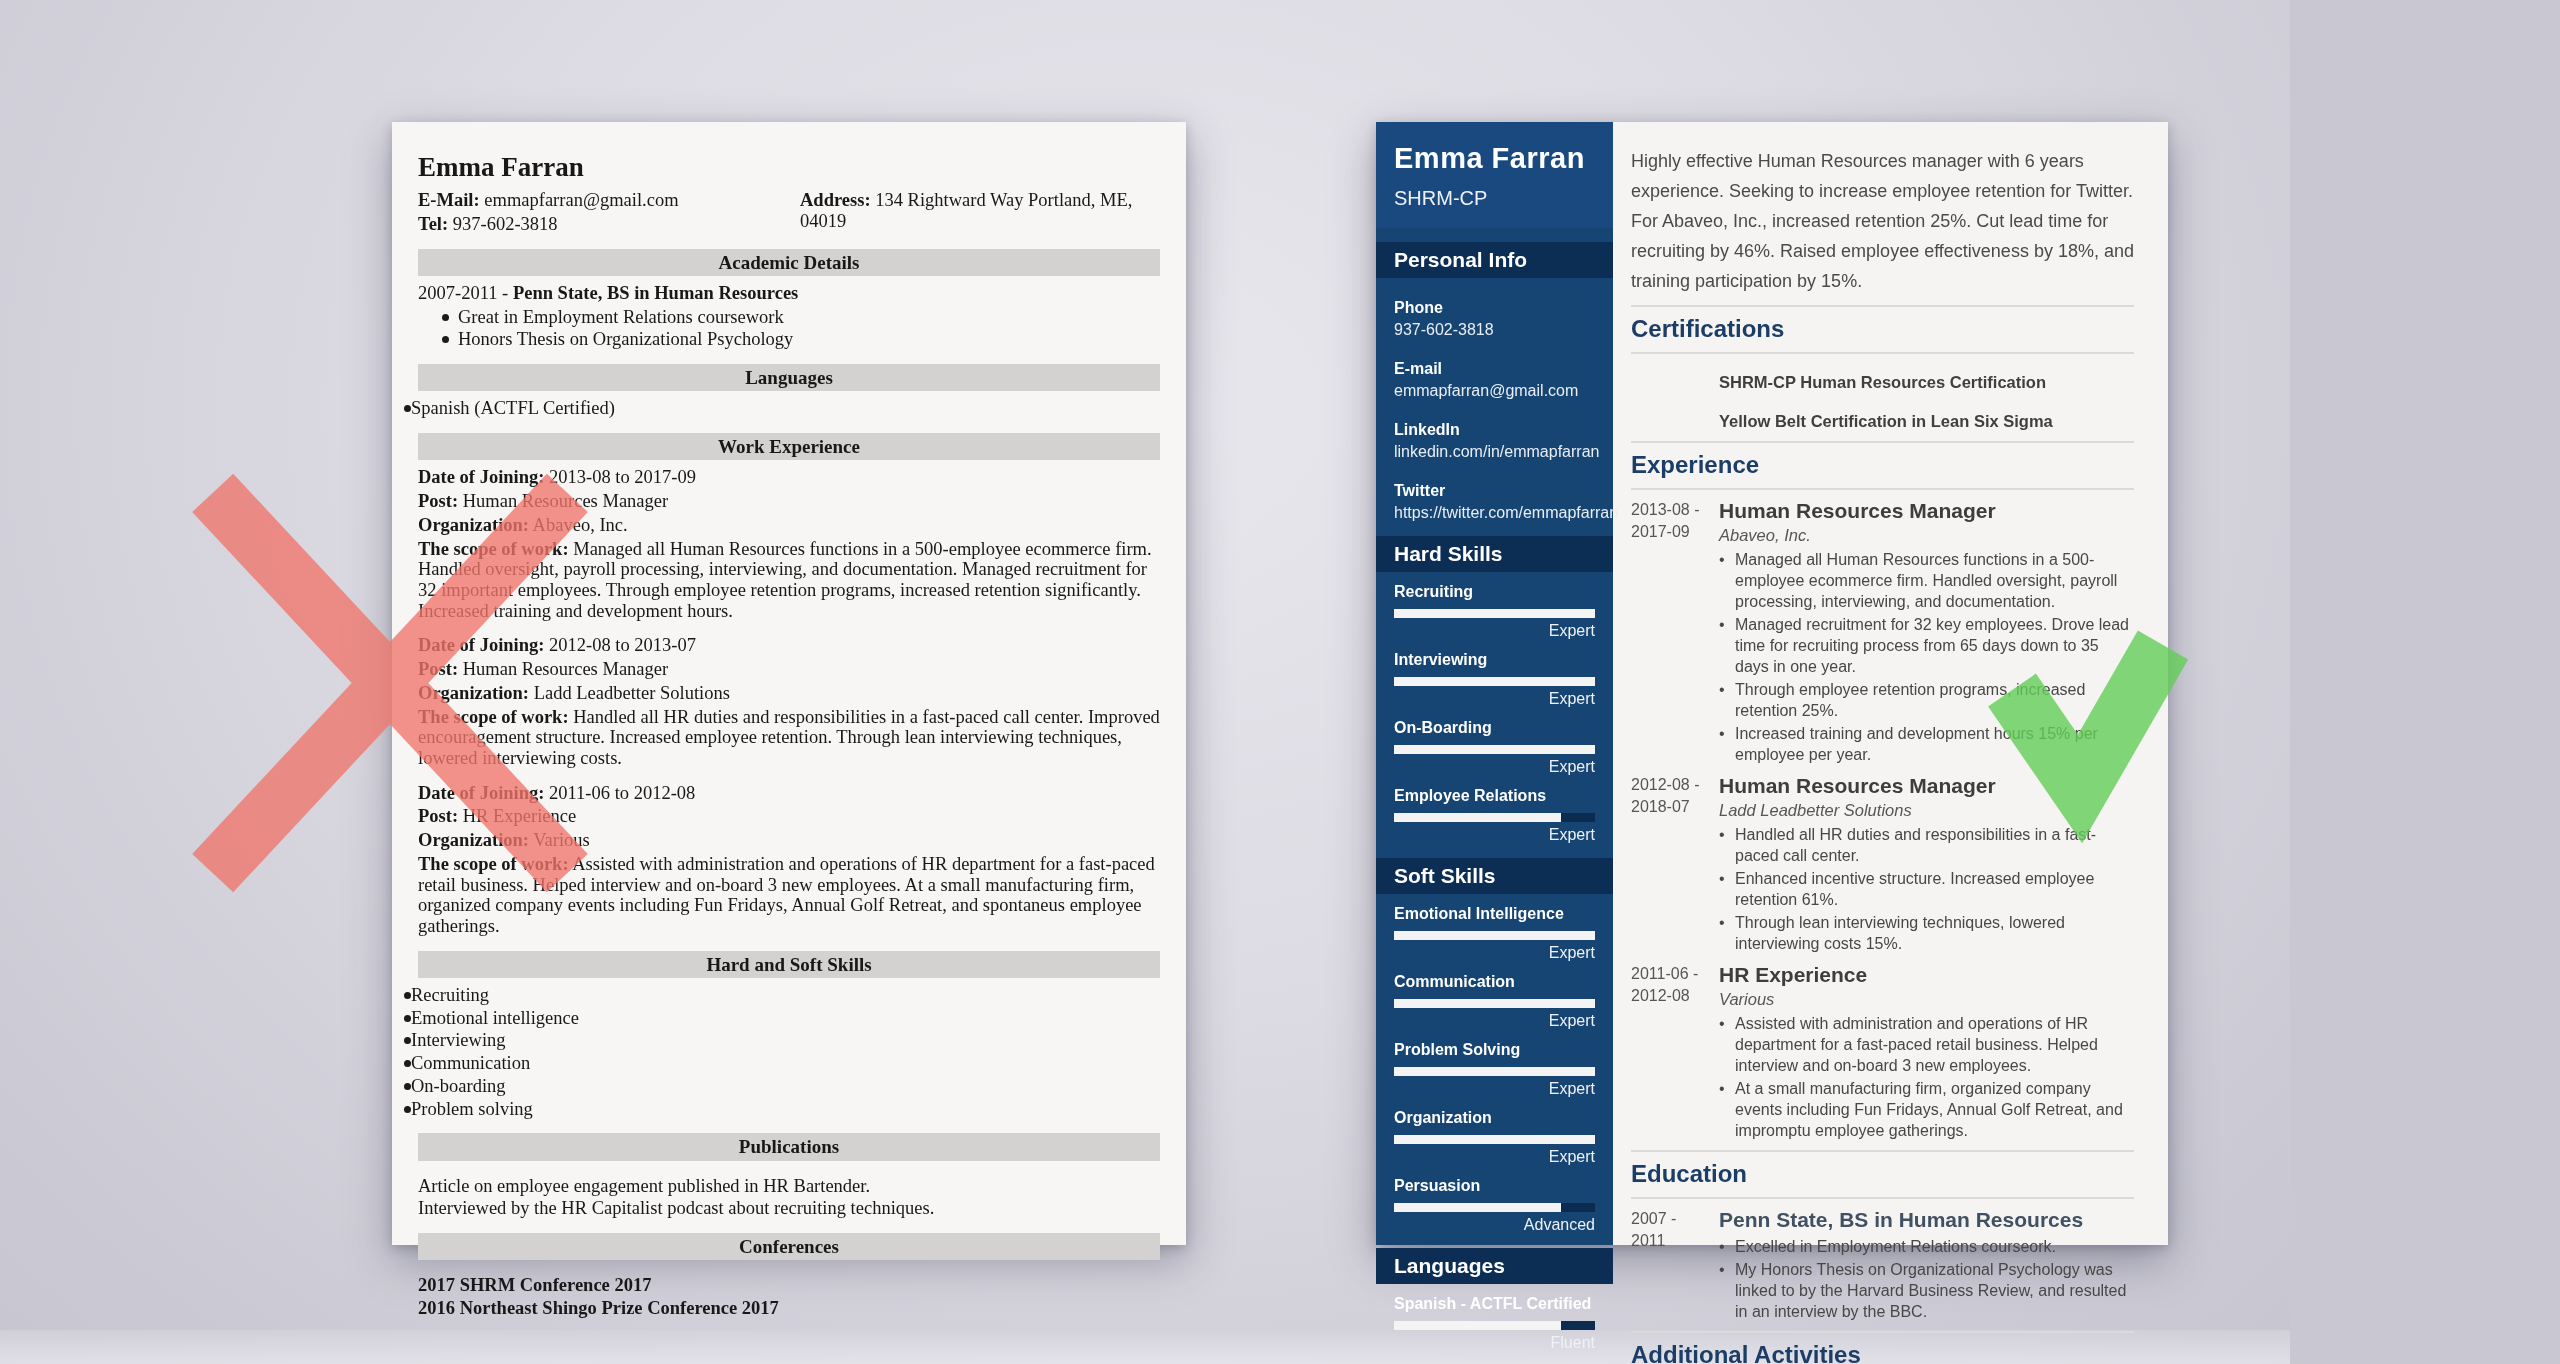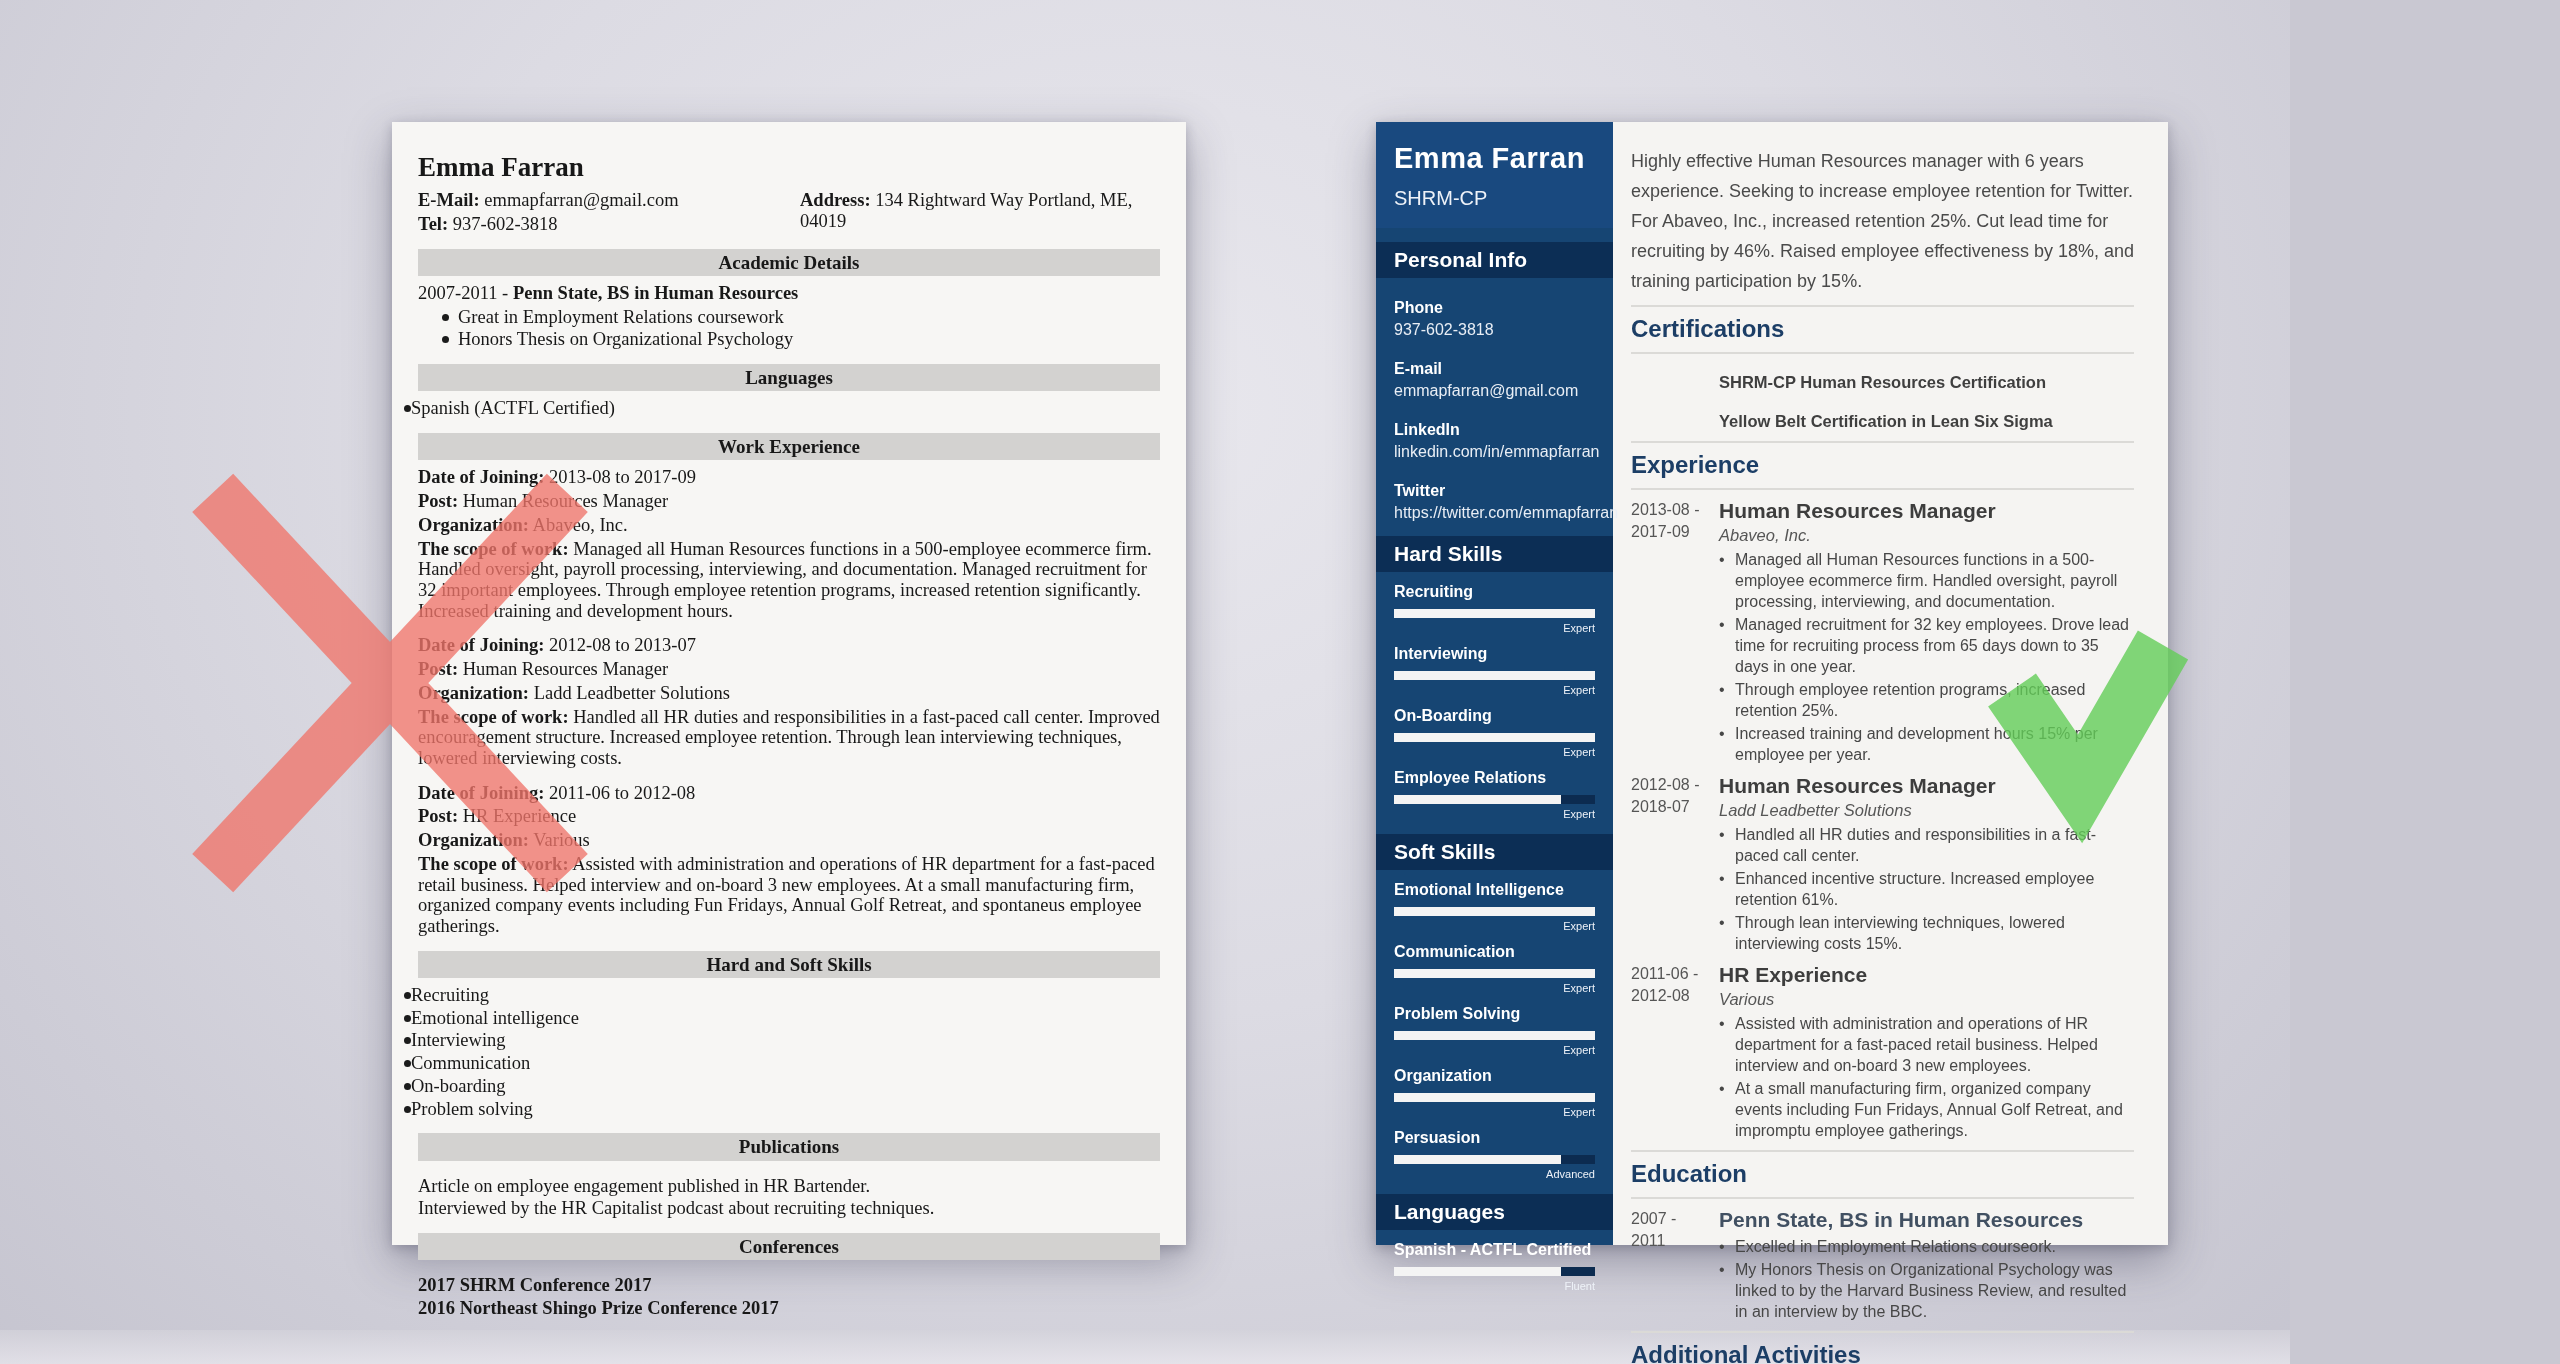--- a/index.html
+++ b/index.html
@@ -41,21 +41,21 @@
   .r-name{font-size:29px;font-weight:bold;letter-spacing:.5px;margin:0;}
   .r-title{font-size:20px;margin-top:12px;color:#eef2f8;}
   .side-band{background:#0c2e55;font-size:21px;font-weight:bold;padding:6px 18px;margin-top:14px;}
   .side-body{padding:0 18px;}
   .f-label{font-weight:bold;font-size:16px;margin-top:21px;}
   .f-value{font-size:16px;margin-top:4px;color:#e9eef5;}
   .skill{margin-top:11px;}
   .s-name{font-weight:bold;font-size:16px;}
   .s-bar{margin-top:8px;height:9px;background:#0c2b50;}
   .s-fill{height:100%;background:#f4f4f4;}
-  .s-level{text-align:right;font-size:11px;margin-top:4px;color:#eef2f8;}
+  .s-level{text-align:right;font-size:16px;margin-top:4px;color:#eef2f8;}
 
   .main{flex:1;padding:24px 34px 0 18px;box-sizing:border-box;color:#474747;}
   .summary{font-size:18px;line-height:30px;color:#4a4a4a;}
   .r-sec{margin-top:2px;}
   .rule{border:none;border-top:2px solid #dbdad7;margin:9px 0 0 0;}
   .r-head{font-size:24px;font-weight:bold;color:#1c3e66;margin:8px 0 0 0;}
   .row{display:grid;grid-template-columns:88px 1fr;margin-top:9px;}
   .date{font-size:16px;line-height:22px;color:#555;}
   .jtitle{font-size:21px;font-weight:bold;color:#3d3d3d;line-height:24px;}
   .company{font-style:italic;font-size:16.5px;color:#565656;margin-top:3px;}

